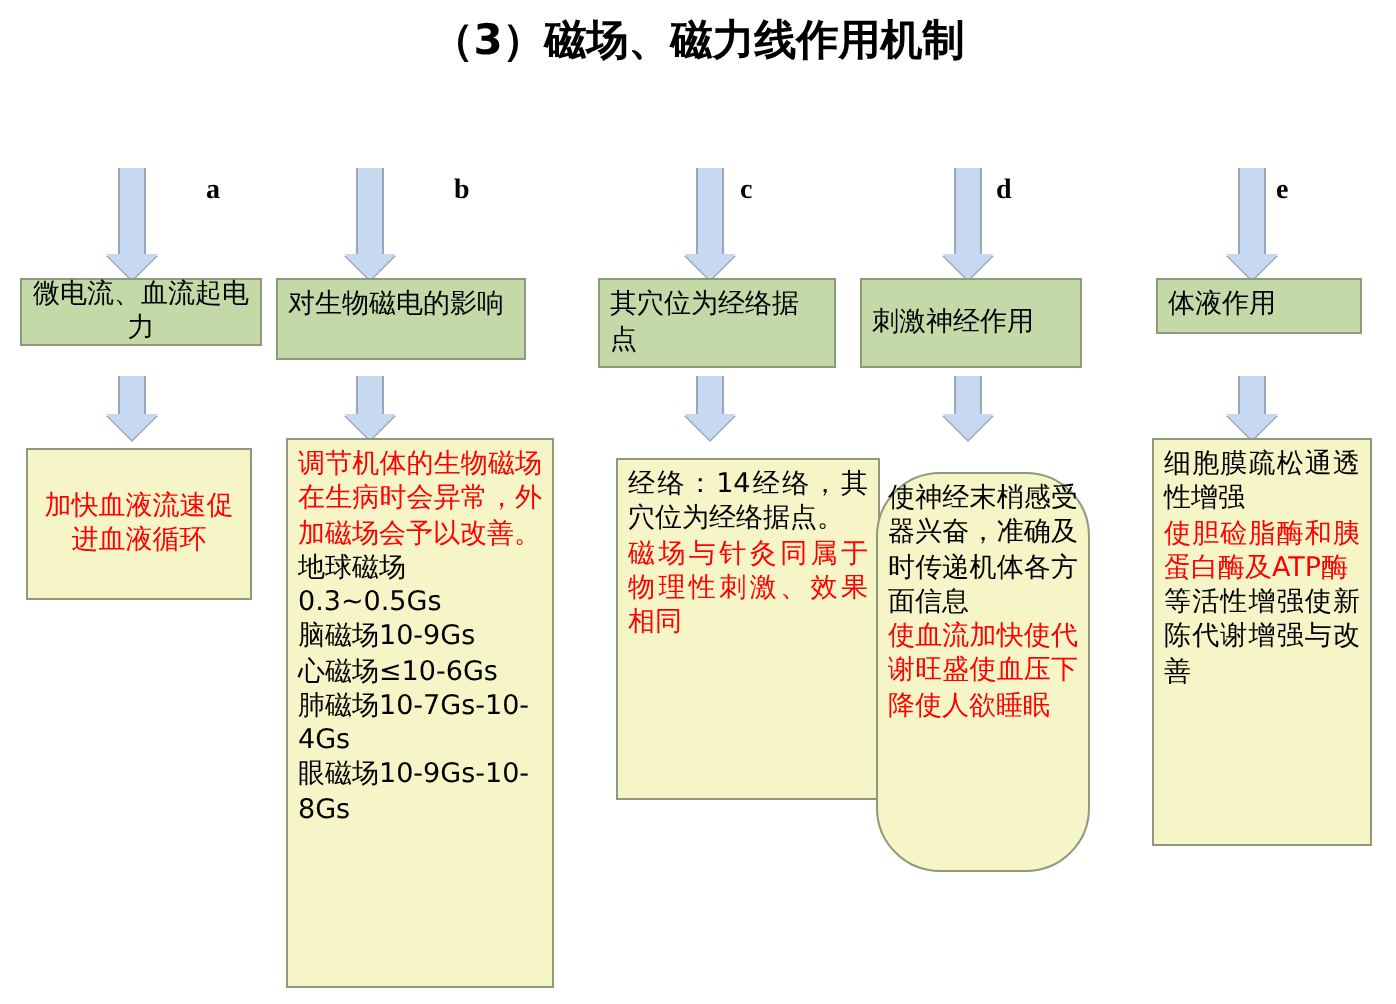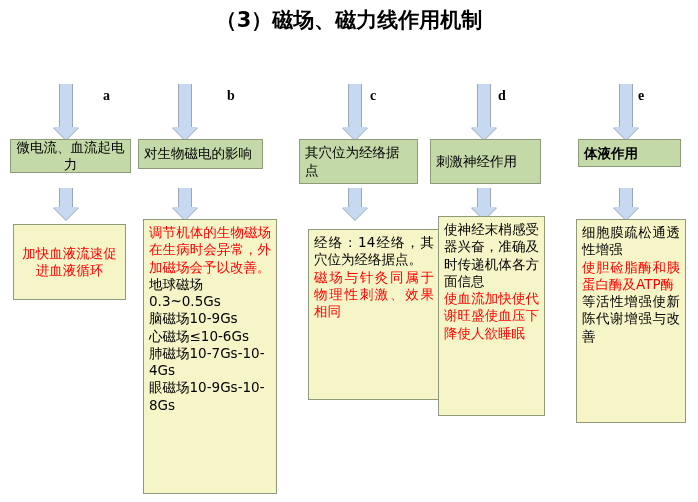--- a/index.html
+++ b/index.html
@@ -119,21 +119,21 @@
   <div class="box box-yellow ctr" style="left:13px; top:224px; width:113px; height:76px; display:flex; align-items:center; justify-content:center;">
     <span class="red">加快血液流速促进血液循环</span>
   </div>
 
   <div class="arrow" style="left:172px; top:84px;">
     <div class="shaft" style="height:44px;"></div>
     <div class="headborder" style="top:44px;"></div>
     <div class="head" style="top:43px;"></div>
   </div>
   <div class="label" style="left:227px; top:88px;">b</div>
-  <div class="box box-green" style="left:138px; top:139px; width:125px; height:30px; display:flex; align-items:center;">
+  <div class="box box-green" style="left:138px; top:139px; width:125px; height:41px; display:flex; ">
     <span>对生物磁电的影响</span>
   </div>
   <div class="arrow" style="left:172px; top:188px;">
     <div class="shaft" style="height:20px;"></div>
     <div class="headborder" style="top:20px;"></div>
     <div class="head" style="top:19px;"></div>
   </div>
   <div class="box box-yellow" style="left:143px; top:219px; width:134px; height:275px;">
     <div class="red just">调节机体的生物磁场在生病时会异常，外加磁场会予以改善。</div>
     <div>地球磁场0.3~0.5Gs</div>
@@ -169,32 +169,32 @@
   </div>
   <div class="label" style="left:498px; top:88px;">d</div>
   <div class="box box-green" style="left:430px; top:139px; width:111px; height:45px; display:flex; align-items:center;">
     <span>刺激神经作用</span>
   </div>
   <div class="arrow" style="left:471px; top:188px;">
     <div class="shaft" style="height:20px;"></div>
     <div class="headborder" style="top:20px;"></div>
     <div class="head" style="top:19px;"></div>
   </div>
-  <div class="box box-yellow" style="left:438px; top:216px; width:107px; height:200px;">
+  <div class="box box-yellow" style="left:438px; top:236px; width:107px; height:200px;border-radius:32px;">
     <div class="just">使神经末梢感受器兴奋，准确及时传递机体各方面信息</div>
     <div class="red just">使血流加快使代谢旺盛使血压下降使人欲睡眠</div>
   </div>
 
   <div class="arrow" style="left:613px; top:84px;">
     <div class="shaft" style="height:44px;"></div>
     <div class="headborder" style="top:44px;"></div>
     <div class="head" style="top:43px;"></div>
   </div>
   <div class="label" style="left:638px; top:88px;">e</div>
-  <div class="box box-green" style="left:578px; top:139px; width:103px; height:28px; display:flex; align-items:flex-end;font-weight:bold;">
+  <div class="box box-green" style="left:578px; top:139px; width:103px; height:28px; display:flex; align-items:flex-start;">
     <span>体液作用</span>
   </div>
   <div class="arrow" style="left:613px; top:188px;">
     <div class="shaft" style="height:20px;"></div>
     <div class="headborder" style="top:20px;"></div>
     <div class="head" style="top:19px;"></div>
   </div>
   <div class="box box-yellow" style="left:576px; top:219px; width:110px; height:204px;">
     <div class="just">细胞膜疏松通透性增强</div>
     <div class="red just">使胆硷脂酶和胰蛋白酶及ATP酶</div>

